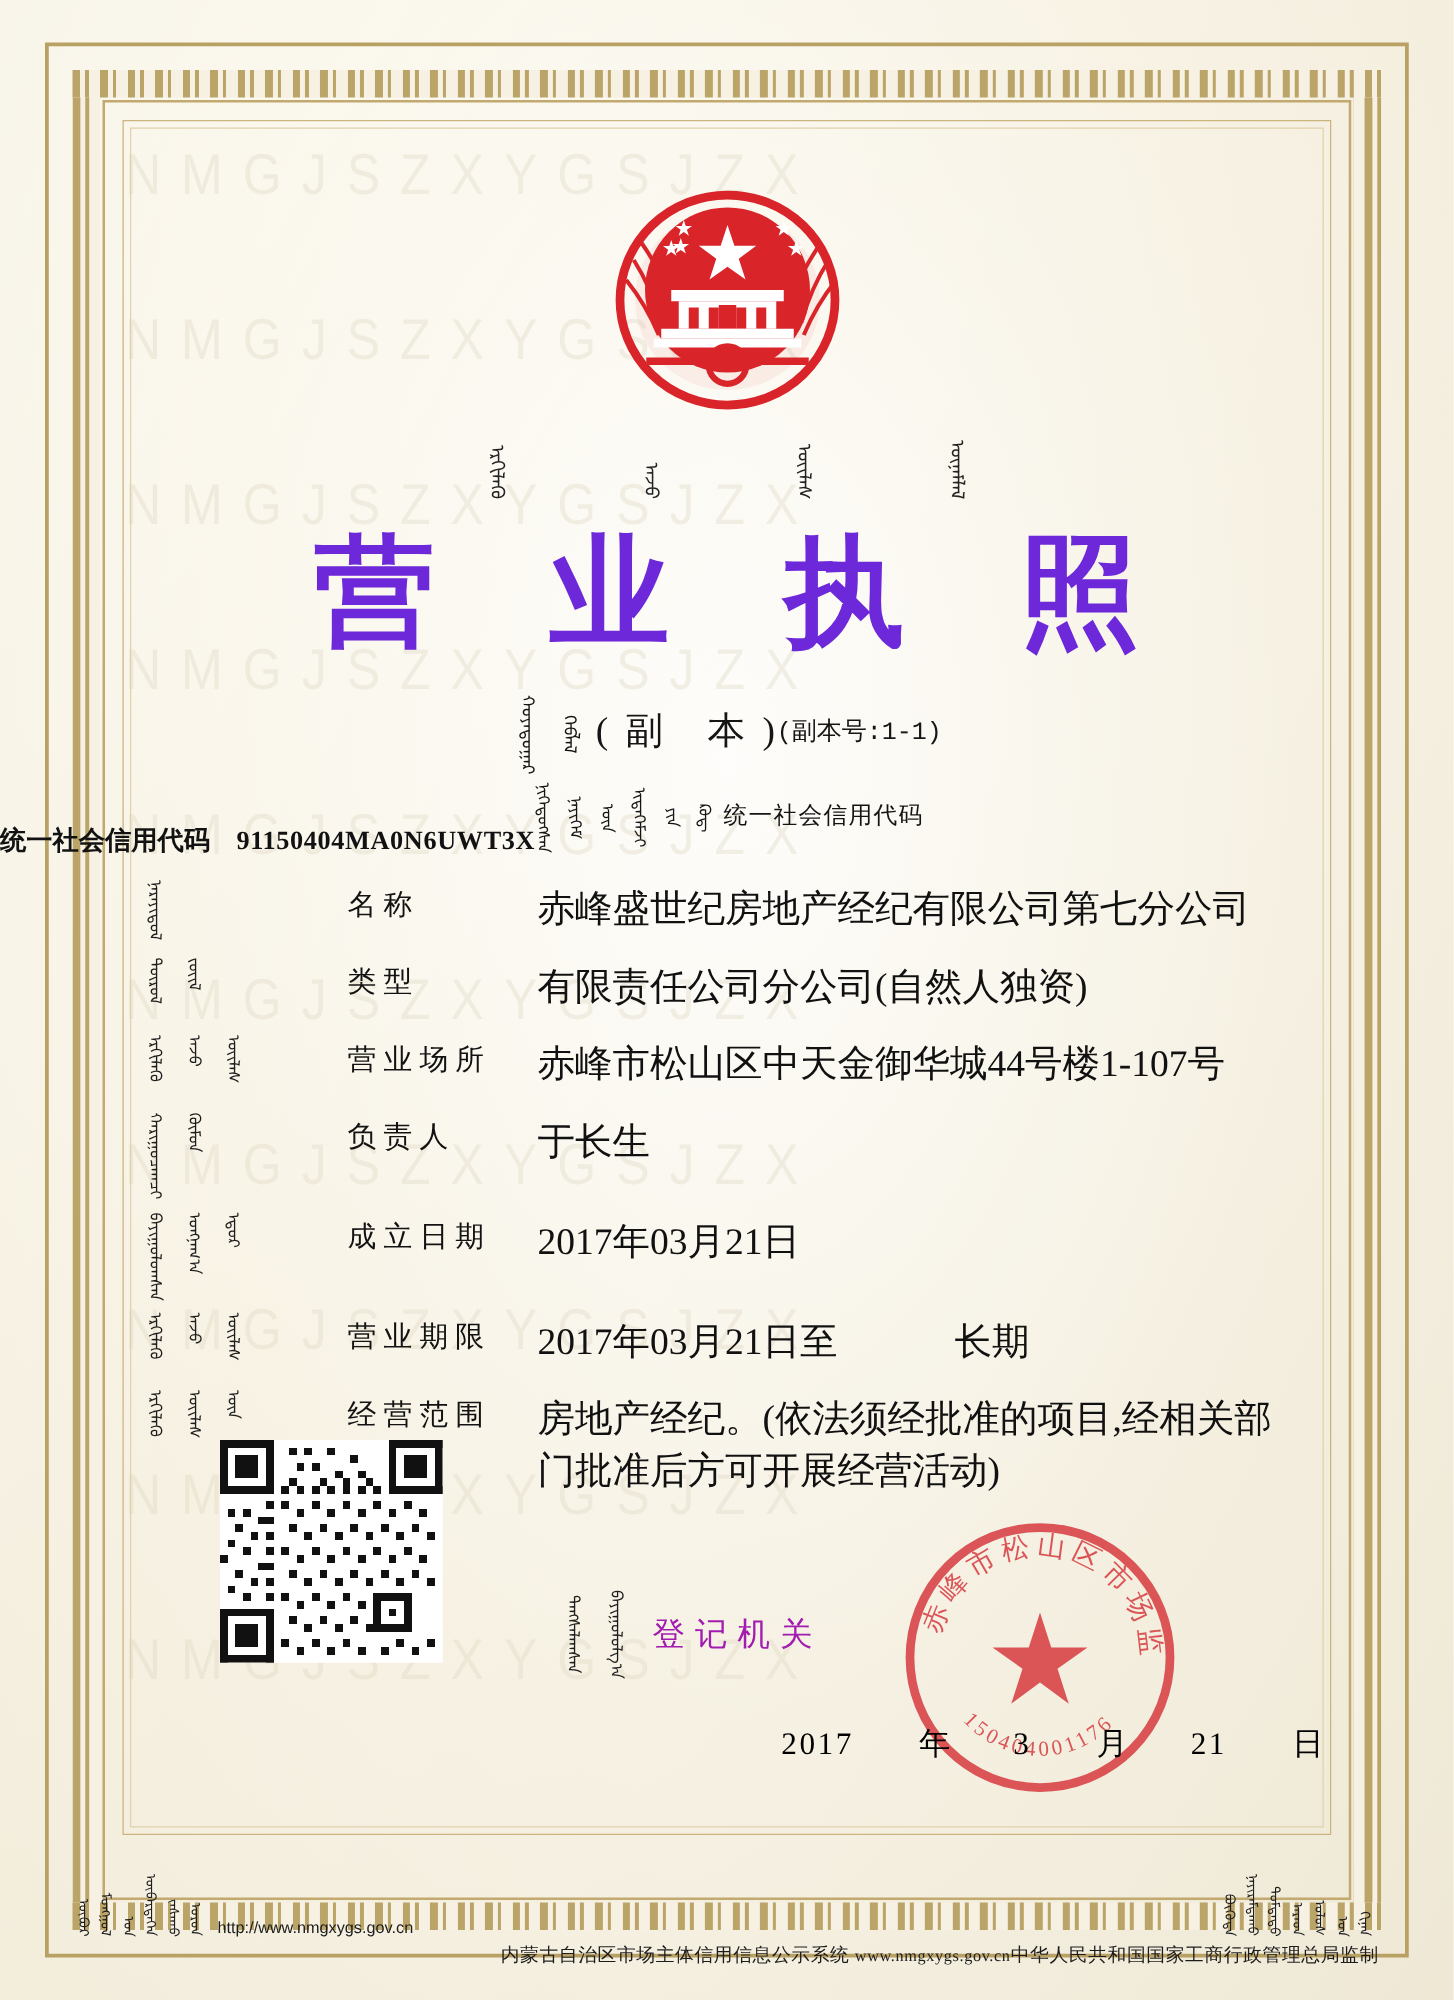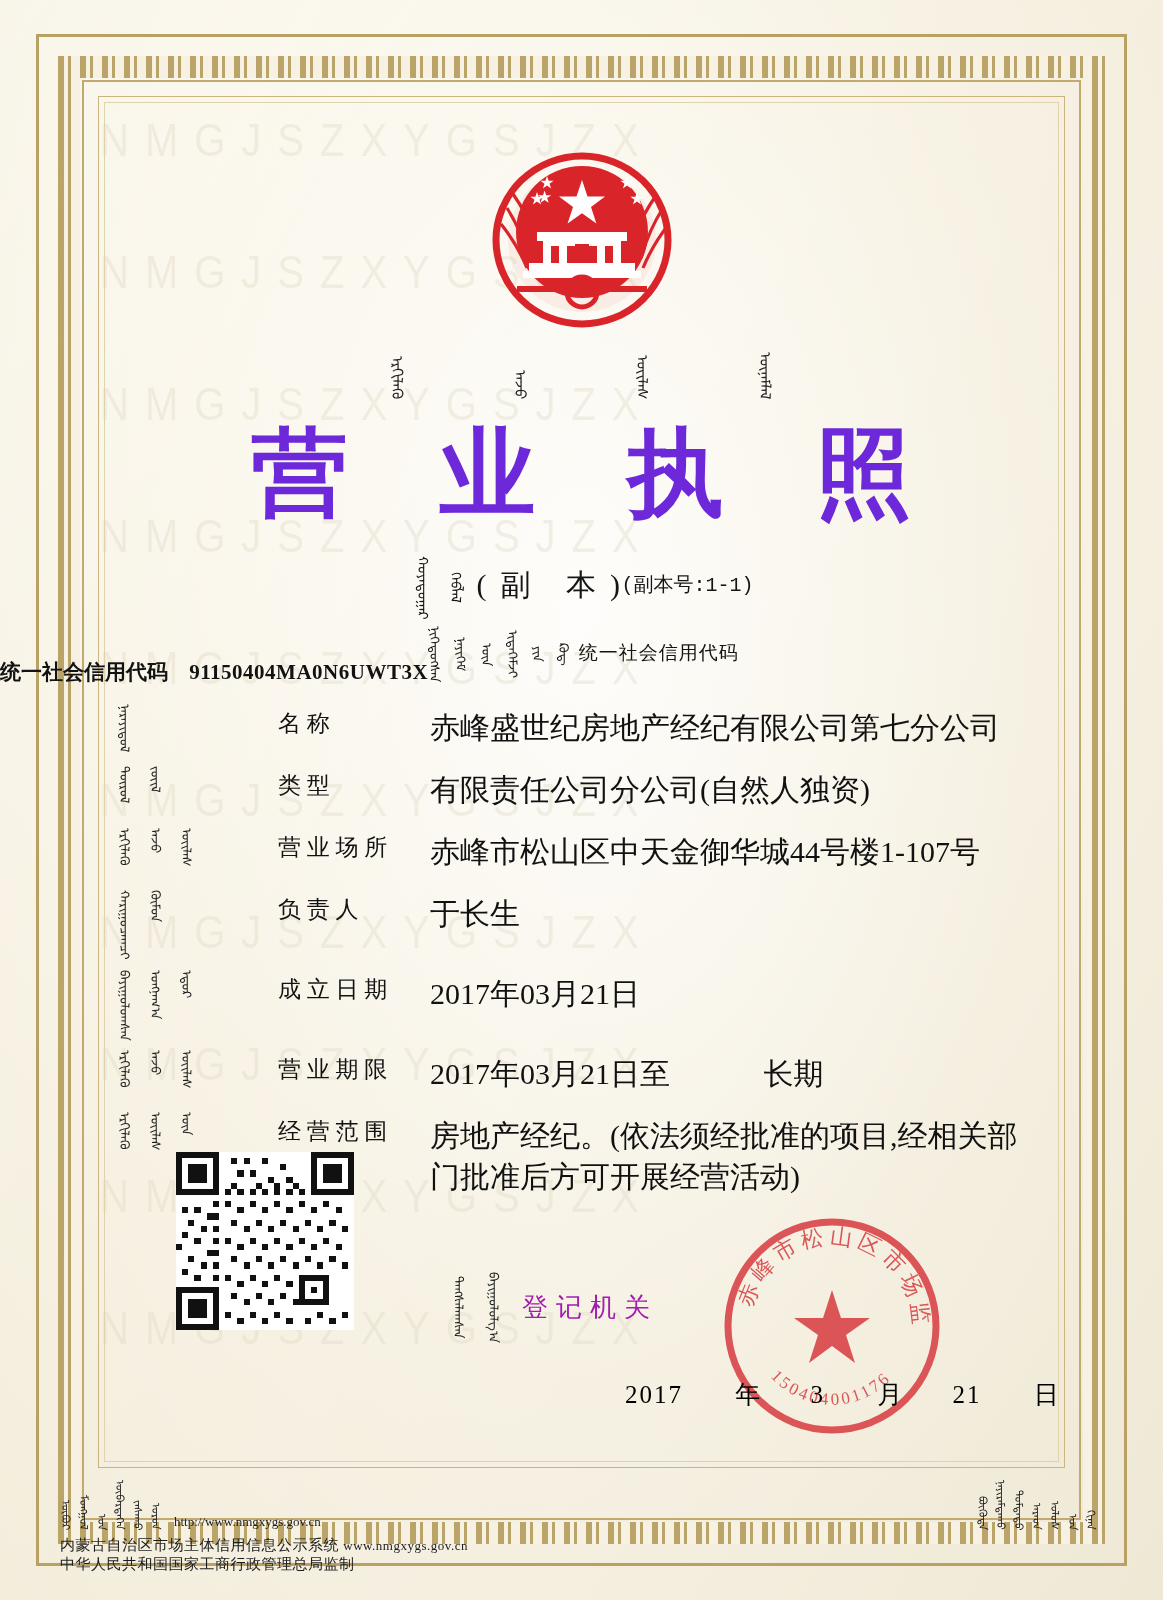--- a/index.html
+++ b/index.html
@@ -321,32 +321,31 @@
   .footer-mn {
     writing-mode: vertical-lr;
     font-family: "Liberation Sans", sans-serif;
     font-size: 11px;
     line-height: 1;
     display: inline-block;
     margin-right: 7px;
   }
   .footer-mn-group { display: flex; align-items: flex-end; }
   .footer-url-small {
-    font-family: Liberation Serif, serif;
+    font-family: Liberation Sans, sans-serif;
     font-size: 13px;
     margin-left: 6px;
     align-self: flex-end;
     margin-top: 20px;
   }
   .footer-bottom {
     display: flex;
-    justify-content: space-between;
+    justify-content: flex-end;
     font-size: 15px;
     letter-spacing: 0.5px;
-    flex-direction: column;
   }
   .footer-bottom .url { font-family: "Liberation Serif", serif; font-size: 13px; }
 </style>
 </head>
 <body>
 
 <div class="page">
   <div class="paper-tint"></div>
 
   <div class="watermark">

